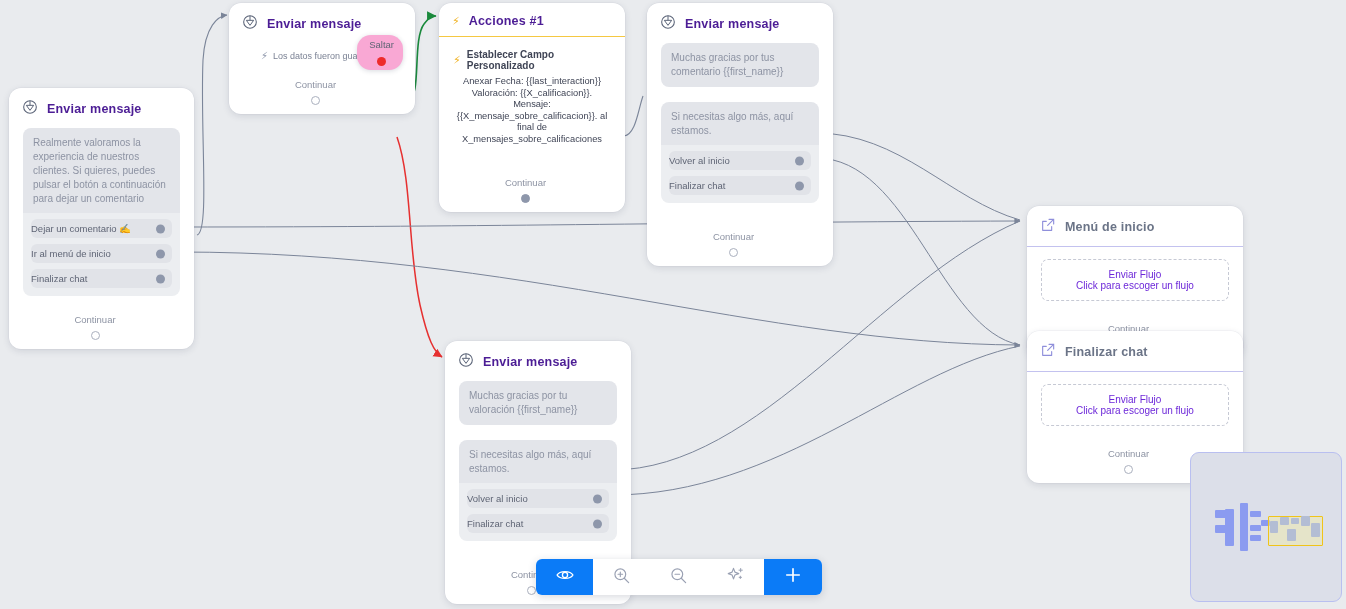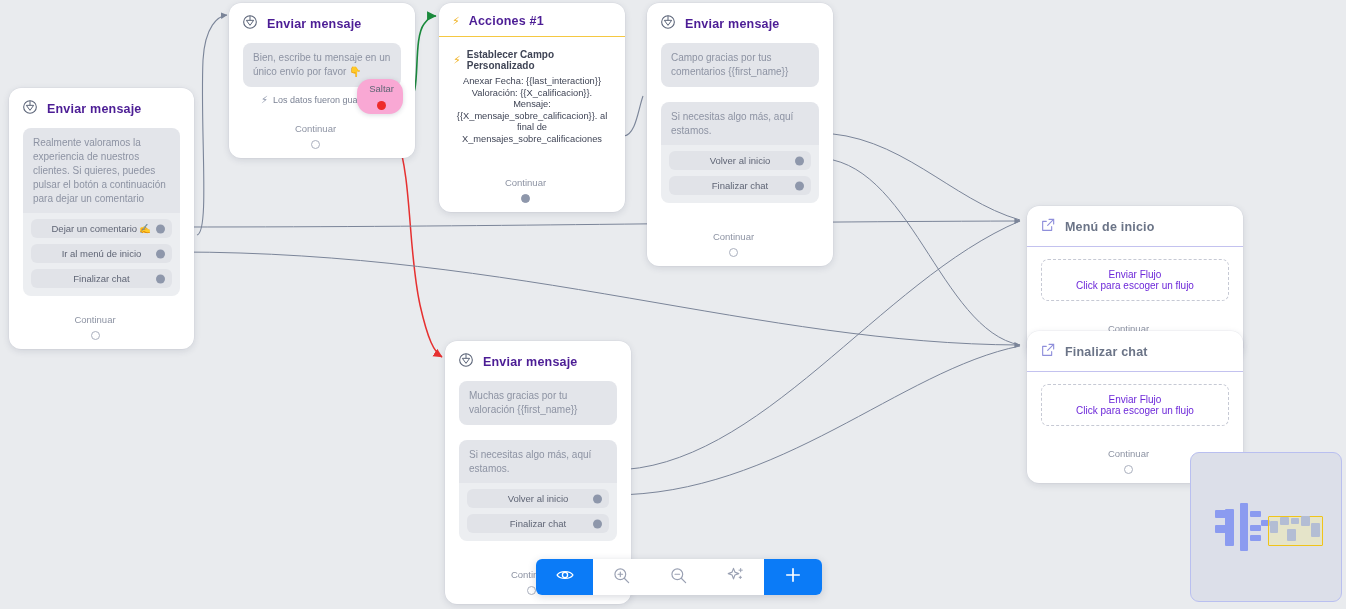--- a/index.html
+++ b/index.html
@@ -22,21 +22,21 @@
   .node-body{padding:0 14px 10px 14px;}
 
   .bubble{
     background:#e3e5ea;border-radius:8px;padding:8px 10px;
     font-size:10px;line-height:14px;color:#8d93a3;
   }
   .bubble.plain{border-radius:8px 8px 0 0;padding-bottom:7px;}
   .choice-wrap{background:#eceef1;border-radius:0 0 8px 8px;padding:6px 8px 8px 8px;margin-top:0;}
   .choice{
     position:relative;background:#e1e3e8;border-radius:6px;
-    height:19px;line-height:19px;text-align:center;
+    height:19px;line-height:19px;
     font-size:9.5px;color:#5f6575;margin-bottom:6px;
   }
   .choice:last-child{margin-bottom:0;}
   .choice .dot{
     position:absolute;right:7px;top:50%;transform:translateY(-50%);
     width:9px;height:9px;border-radius:50%;background:#8e97ab;
   }
   .foot{
     display:flex;align-items:center;justify-content:flex-end;gap:6px;
     padding:8px 13px 9px 0;font-size:9.5px;color:#8d93a3;flex-direction:column;
@@ -192,21 +192,20 @@
       <span>
         <svg width="16" height="16" viewBox="0 0 24 24">
             <circle cx="12" cy="12" r="9.5" fill="none" stroke="#5b6478" stroke-width="1.6"></circle>
             <path d="M6.5 9.5 L17.5 9.5 L12 17 Z" fill="none" stroke="#5b6478" stroke-width="1.5"></path>
             <path d="M12 2.6 L12 9.4" stroke="#5b6478" stroke-width="1.5"></path>
           </svg>
       </span>
       <span class="title">Enviar mensaje</span>
     </div>
     <div class="node-body">
-      <div class="bubble">Bien, escribe tu mensaje en un único envío por favor 👇</div>
       <div class="saved-line">
         <span class="bolt">⚡</span>
         <span>Los datos fueron guardados</span>
         <span class="gdot"></span>
       </div>
     </div>
     <div class="skip-pill">
       <span>Saltar</span>
       <span class="rdot"></span>
     </div>
@@ -239,21 +238,21 @@
       <span>
         <svg width="16" height="16" viewBox="0 0 24 24">
             <circle cx="12" cy="12" r="9.5" fill="none" stroke="#5b6478" stroke-width="1.6"></circle>
             <path d="M6.5 9.5 L17.5 9.5 L12 17 Z" fill="none" stroke="#5b6478" stroke-width="1.5"></path>
             <path d="M12 2.6 L12 9.4" stroke="#5b6478" stroke-width="1.5"></path>
           </svg>
       </span>
       <span class="title">Enviar mensaje</span>
     </div>
     <div class="node-body">
-      <div class="bubble">Campo gracias por tus comentarios {{first_name}}</div>
+      <div class="bubble">Muchas gracias por tus comentario {{first_name}}</div>
       <div class="bubble plain" style="margin-top:15px;">Si necesitas algo más, aquí estamos.</div>
       <div class="choice-wrap">
         <div class="choice">
           <span>Volver al inicio</span>
           <span class="dot"></span>
         </div>
         <div class="choice">
           <span>Finalizar chat</span>
           <span class="dot"></span>
         </div>

